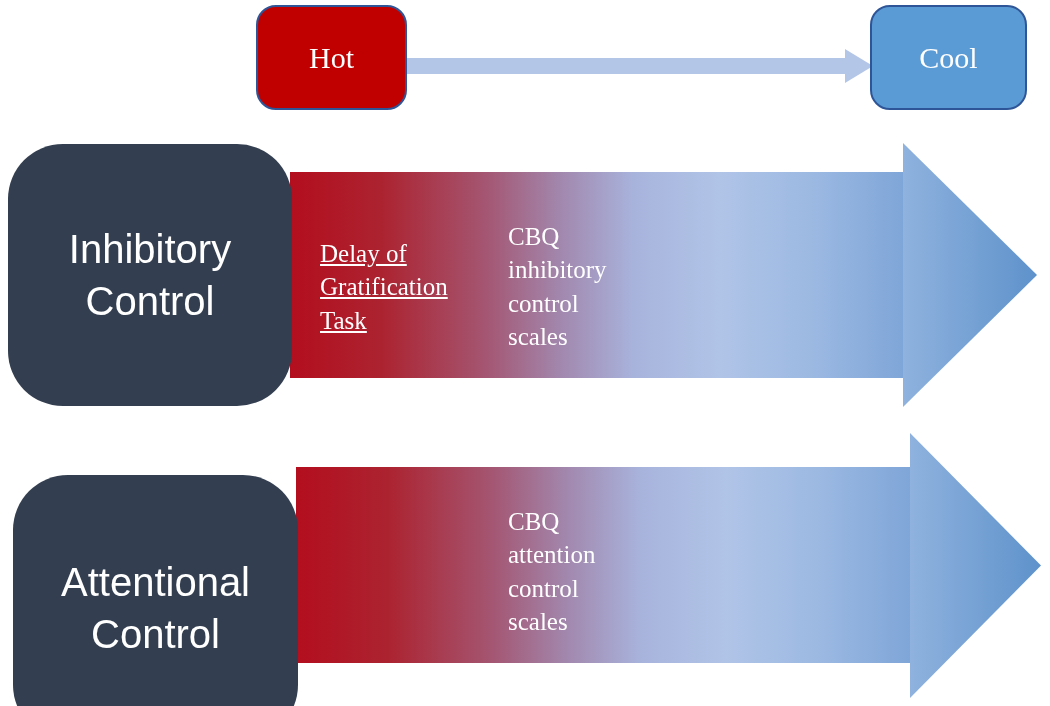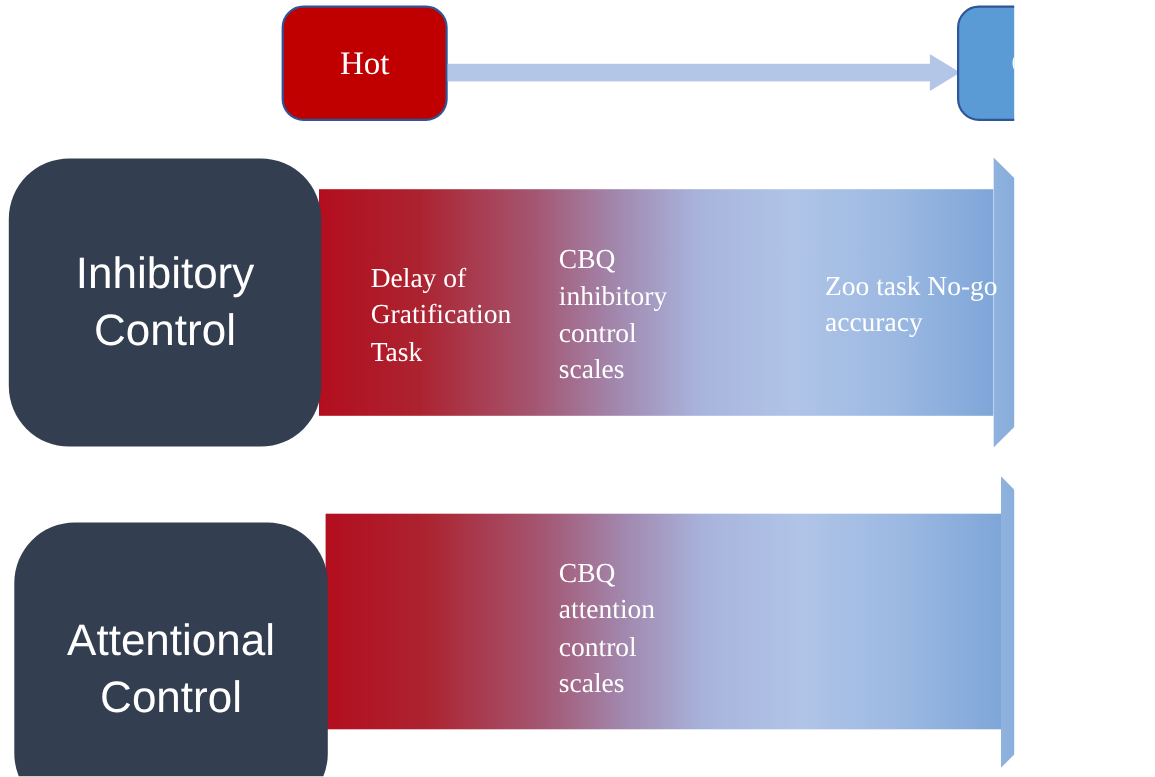--- a/index.html
+++ b/index.html
@@ -7,21 +7,21 @@
     --cool-blue: #5b9bd5;
     --box-border-blue: #2e5597;
     --connector-blue: #b4c6e7;
     --category-box-dark: #333f50;
     --text-white: #ffffff;
   }
   * { margin: 0; padding: 0; box-sizing: border-box; }
   body { background: #ffffff; }
   .canvas {
     position: relative;
-    width: 922px;
+    width: 1050px;
     height: 706px;
     background: #ffffff;
     font-family: "Liberation Serif", serif;
     overflow: hidden;
   }
   
   .pill {
     position: absolute;
     border: 2px solid var(--box-border-blue, #2e5597);
     border-radius: 20px;
@@ -82,21 +82,21 @@
   .head-attentional { left: 910px; top: 433px; width: 131px; height: 265px; }
   
   .measure {
     position: absolute;
     color: var(--text-white, #fff);
     font-size: 25px;
     line-height: 1.33;
     white-space: pre-line;
     z-index: 3;
   }
-  .m-delay    { left: 337px; top: 237px; }
+  .m-delay    { left: 320px; top: 237px; text-decoration: underline; }
   .m-cbq-inh  { left: 508px; top: 220px; }
   .m-zoo      { left: 750px; top: 244px; }
   .m-cbq-att  { left: 508px; top: 505px; }
 </style>
 </head>
 <body>
 
 <div class="canvas">
 
   <div class="pill pill-hot">
@@ -114,22 +114,20 @@
     <span>Inhibitory
 Control</span>
   </div>
   <div class="measure m-delay">Delay of
 Gratification
 Task</div>
   <div class="measure m-cbq-inh">CBQ
 inhibitory
 control
 scales</div>
-  <div class="measure m-zoo">Zoo task No-go
-accuracy</div>
 
   <div class="grad-shaft shaft-attentional"></div>
   <div class="grad-head head-attentional"></div>
   <div class="cat-box cat-attentional">
     <span>Attentional
 Control</span>
   </div>
   <div class="measure m-cbq-att">CBQ
 attention
 control

